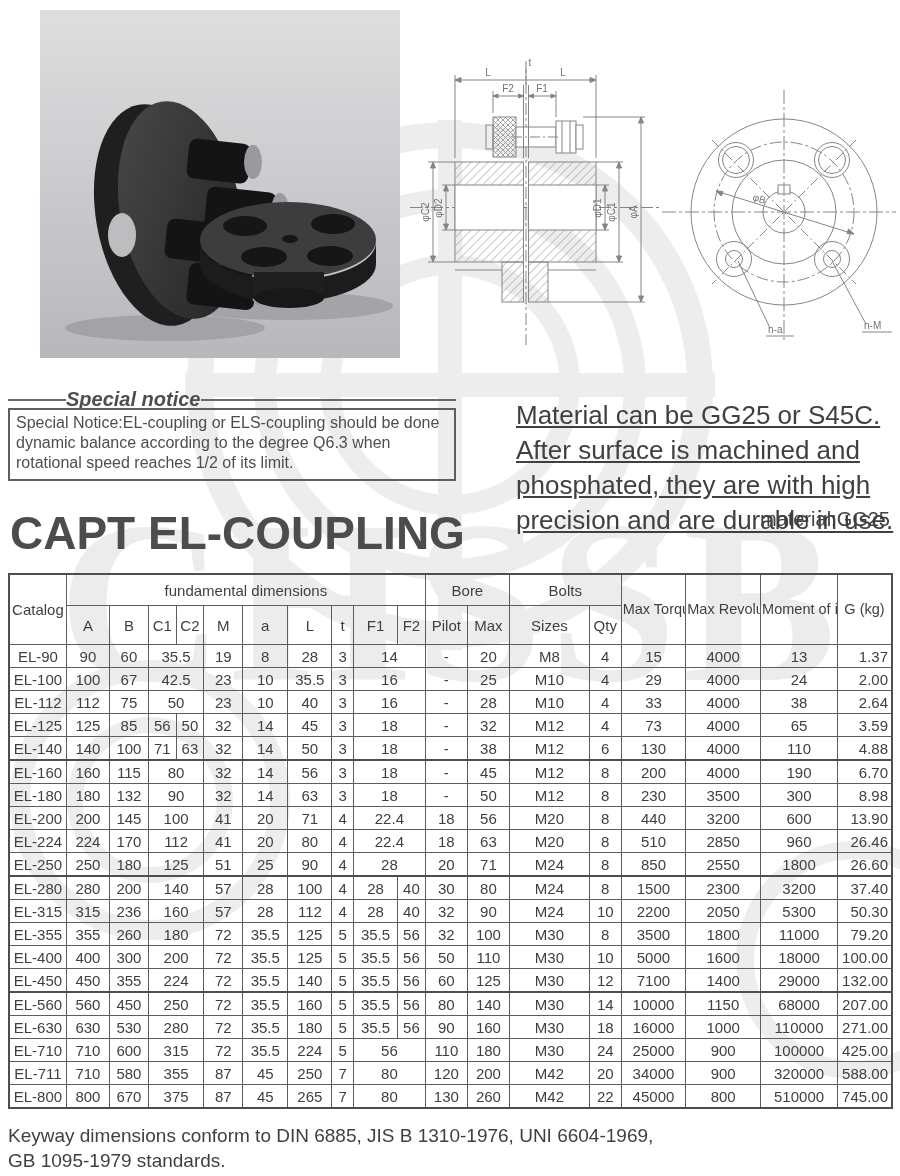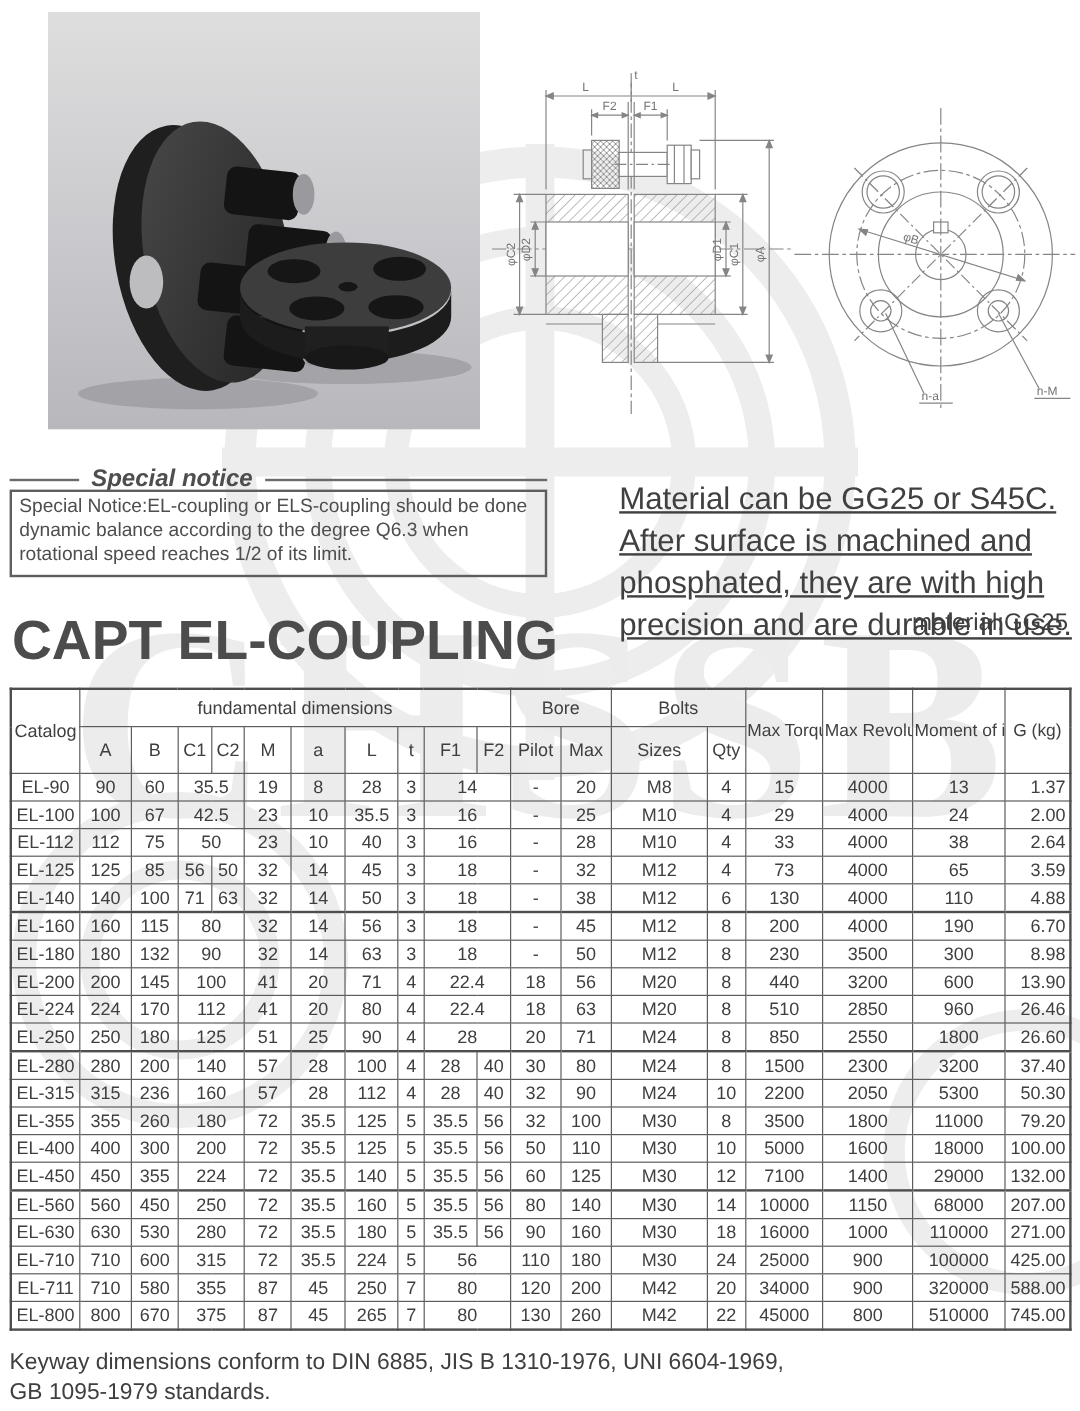--- a/index.html
+++ b/index.html
@@ -15,21 +15,21 @@
     font-size:230px; letter-spacing:6px; color:#ececec; line-height:1; white-space:nowrap;
   }
   .content { position:relative; z-index:1; }
   
   .photo { position:absolute; left:40px; top:10px; width:360px; height:348px; }
   
   .sec-draw  { position:absolute; left:408px; top:55px;  width:282px; height:295px; }
   .front-draw{ position:absolute; left:660px; top:88px;  width:238px; height:266px; }
   .dwg text { font-family:"Liberation Sans", sans-serif; font-size:10px; fill:#737373; }
   
-  .notice-head { position:absolute; left:8px; top:388px; width:448px; display:flex; align-items:center; gap:10px; }
+  .notice-head { position:absolute; left:8px; top:388px; width:448px; display:flex; align-items:center; }
   .notice-head .rule { flex:1; height:0; border-top:2px solid #6a6a6a; }
   .notice-head .rule.short { flex:0 0 58px; }
   .notice-title { font-size:20px; font-weight:bold; font-style:italic; color:#4e4e4e; }
   .notice-box {
     position:absolute; left:8px; top:408px; width:432px; border:2px solid #5e5e5e;
     padding:3px 6px 6px 6px; font-size:16px; line-height:1.26; color:#4e4e4e;
   }
   .material { position:absolute; left:516px; top:398px; width:382px; font-size:26px; line-height:1.35; color:#404040;text-decoration:underline; }
   
   .title-bar { position:absolute; left:10px; right:10px; top:508px; display:flex; align-items:flex-start; justify-content:space-between; }

